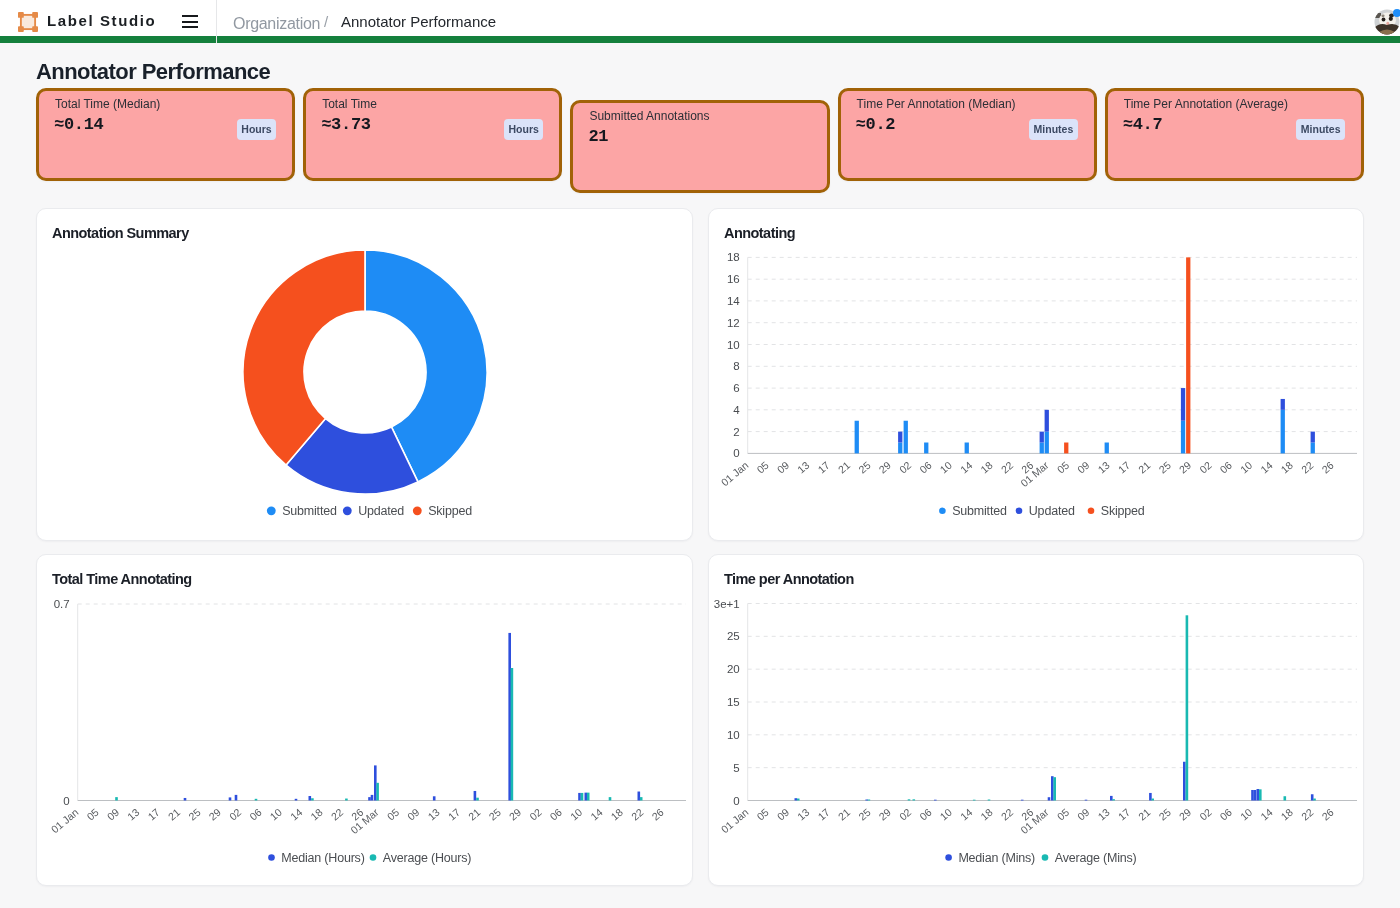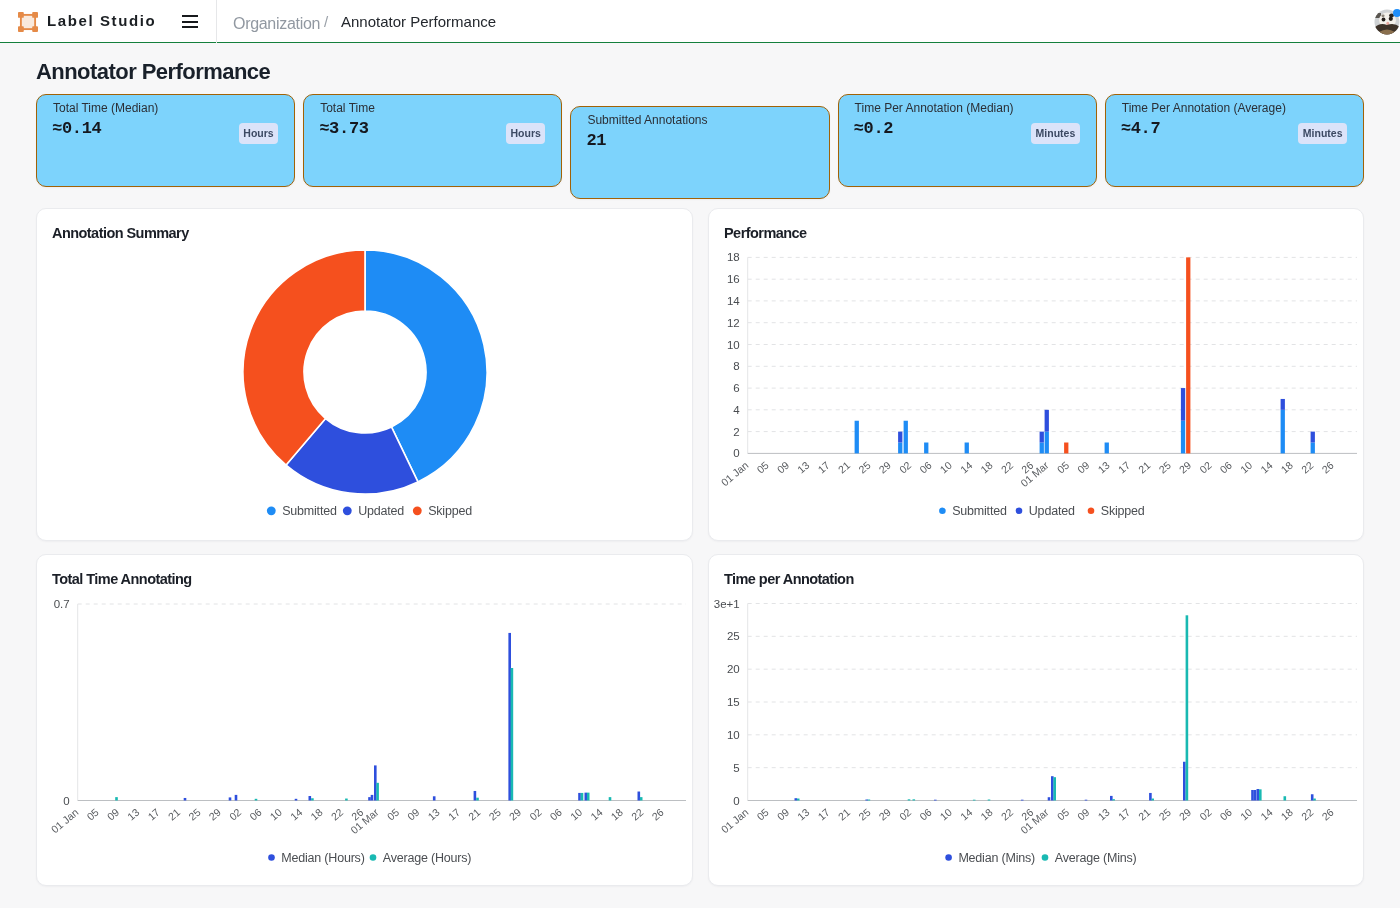--- a/index.html
+++ b/index.html
@@ -1,30 +1,30 @@
 <!DOCTYPE html>
 <html><head>
 <meta charset="utf-8">
 <title>Annotator Performance</title>
 <style>
 * { margin:0; padding:0; box-sizing:border-box; }
 html,body { width:1400px; height:908px; background:#f7f7f8; font-family:"Liberation Sans", sans-serif; overflow:hidden; }
-.topbar { position:absolute; left:0; top:0; width:1400px; height:43px; background:#ffffff; border-bottom:1px solid #15803d; }
+.topbar { position:absolute; left:0; top:0; width:1400px; height:43px; background:#ffffff; border-bottom:7px solid #15803d; }
 .logo { position:absolute; left:18px; top:12px; }
 .brand { position:absolute; left:47px; top:13.2px; font-size:15px; font-weight:700; color:#1b1f23; letter-spacing:1.6px; line-height:1; }
 .burger { position:absolute; left:181.5px; top:15px; width:16.5px; }
 .burger div { height:2px; background:#17191c; margin-bottom:3.6px; }
 .vsep { position:absolute; left:216px; top:0; width:1px; height:43px; background:#e6e7e9; }
 .crumb1 { position:absolute; left:233px; top:14px; font-size:16px; letter-spacing:-0.3px; color:#9198a1; line-height:1.2; }
 .crumbs { position:absolute; left:324px; top:13px; font-size:15px; color:#9aa0a8; line-height:1.2; }
 .crumb2 { position:absolute; left:341px; top:13px; font-size:15px; color:#23272d; line-height:1.2; }
 .avatar { position:absolute; left:1374px; top:9px; }
 .avbadge { position:absolute; left:1393px; top:9px; width:8px; height:8px; border-radius:50%; background:#1f8ef9; }
 h1 { position:absolute; left:36px; top:61px; font-size:22px; font-weight:700; color:#19202a; letter-spacing:-0.55px; line-height:1; }
-.card { position:absolute; top:94px; width:259.2px; height:93px; background:#7dd3fc; border:1px solid #a16207; border-radius:10px; box-shadow:0 1px 2px rgba(16,24,40,0.04); }
+.card { position:absolute; top:88px; width:259.2px; height:93px; background:#fca5a5; border:3px solid #a16207; border-radius:10px; box-shadow:0 1px 2px rgba(16,24,40,0.04); }
 .ct { position:absolute; left:16px; top:6px; font-size:12px; color:#2b2f36; line-height:1.25; }
 .cv { position:absolute; left:15px; top:25px; font-size:17px; font-weight:700; color:#15181f; letter-spacing:-0.3px; line-height:1;font-family:Liberation Mono, monospace; }
 .badge { position:absolute; right:16px; top:27.5px; height:21px; line-height:21px; padding:0 4.5px; text-align:left; background:#dbe3f9; color:#3c4963; font-size:10.5px; font-weight:700; border-radius:4px; }
 .panel { position:absolute; background:#fff; border:1px solid #eaebee; border-radius:10px; box-shadow:0 1px 2px rgba(16,24,40,0.04); }
 .ptitle { position:absolute; left:15px; top:14.5px; font-size:14.5px; font-weight:700; color:#1b1f27; letter-spacing:-0.55px; line-height:1.25; }
 .psvg { position:absolute; left:0; top:0; }
 </style>
 </head>
 <body>
 <div class="topbar">
@@ -179,21 +179,21 @@
 <text x="584.8" y="257.4" transform="rotate(-40 584.8 257.4)" text-anchor="end" font-size="10.5" fill="#5a5d61">18</text>
 <text x="605.2" y="257.4" transform="rotate(-40 605.2 257.4)" text-anchor="end" font-size="10.5" fill="#5a5d61">22</text>
 <text x="625.6" y="257.4" transform="rotate(-40 625.6 257.4)" text-anchor="end" font-size="10.5" fill="#5a5d61">26</text>
 <circle cx="233.4" cy="301.8" r="3.3" fill="#1e8cf5"></circle>
 <text x="243.2" y="306.1" font-size="12.5" letter-spacing="-0.2" fill="#4b4e52">Submitted</text>
 <circle cx="310.0" cy="301.8" r="3.3" fill="#2e4fdd"></circle>
 <text x="319.8" y="306.1" font-size="12.5" letter-spacing="-0.2" fill="#4b4e52">Updated</text>
 <circle cx="382.0" cy="301.8" r="3.3" fill="#f5501e"></circle>
 <text x="391.8" y="306.1" font-size="12.5" letter-spacing="-0.2" fill="#4b4e52">Skipped</text>
       </svg></div>
-<div class="ptitle">Performance</div>
+<div class="ptitle">Annotating</div>
 </div>
 <div class="panel" style="left:36px; top:554px; width:657px; height:332px;">
 <div class="psvg"><svg width="657" height="332" viewBox="0 0 657 332" font-family="&quot;Liberation Sans&quot;, sans-serif">
         <text x="32.7" y="249.5" text-anchor="end" font-size="11.5" fill="#494c50">0</text>
 <line x1="40.7" y1="49.01" x2="649.0" y2="49.01" stroke="#e2e3e5" stroke-width="1" stroke-dasharray="4 4"></line>
 <text x="32.7" y="53.0" text-anchor="end" font-size="11.5" fill="#494c50">0.7</text>
 <line x1="40.7" y1="49.0" x2="40.7" y2="245.5" stroke="#e4e5e7" stroke-width="1"></line>
 <line x1="40.7" y1="245.5" x2="649.0" y2="245.5" stroke="#bcbfc2" stroke-width="1"></line>
 <rect x="78.20" y="242.13" width="2.6" height="3.37" fill="#19b9b2"></rect>
 <rect x="146.70" y="242.97" width="2.6" height="2.53" fill="#2e4fdd"></rect>

